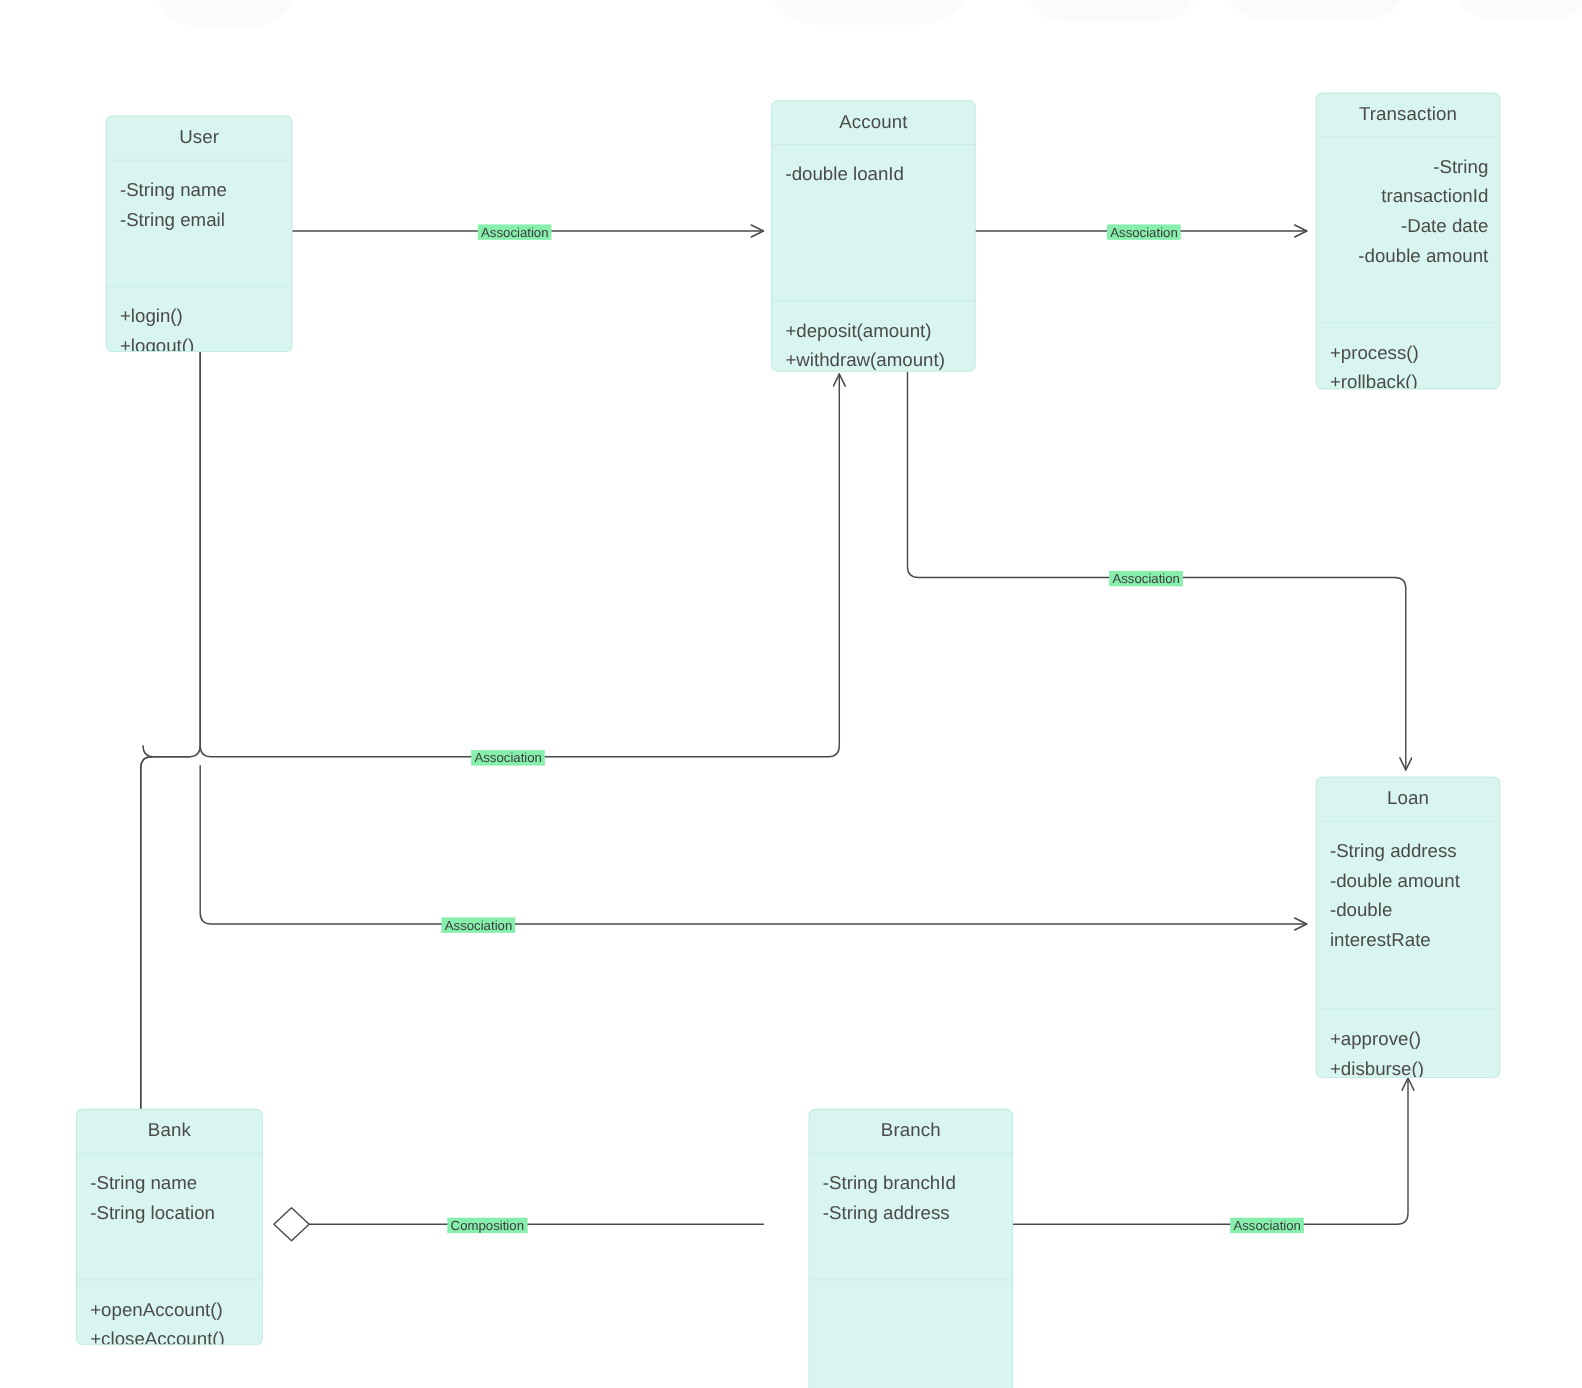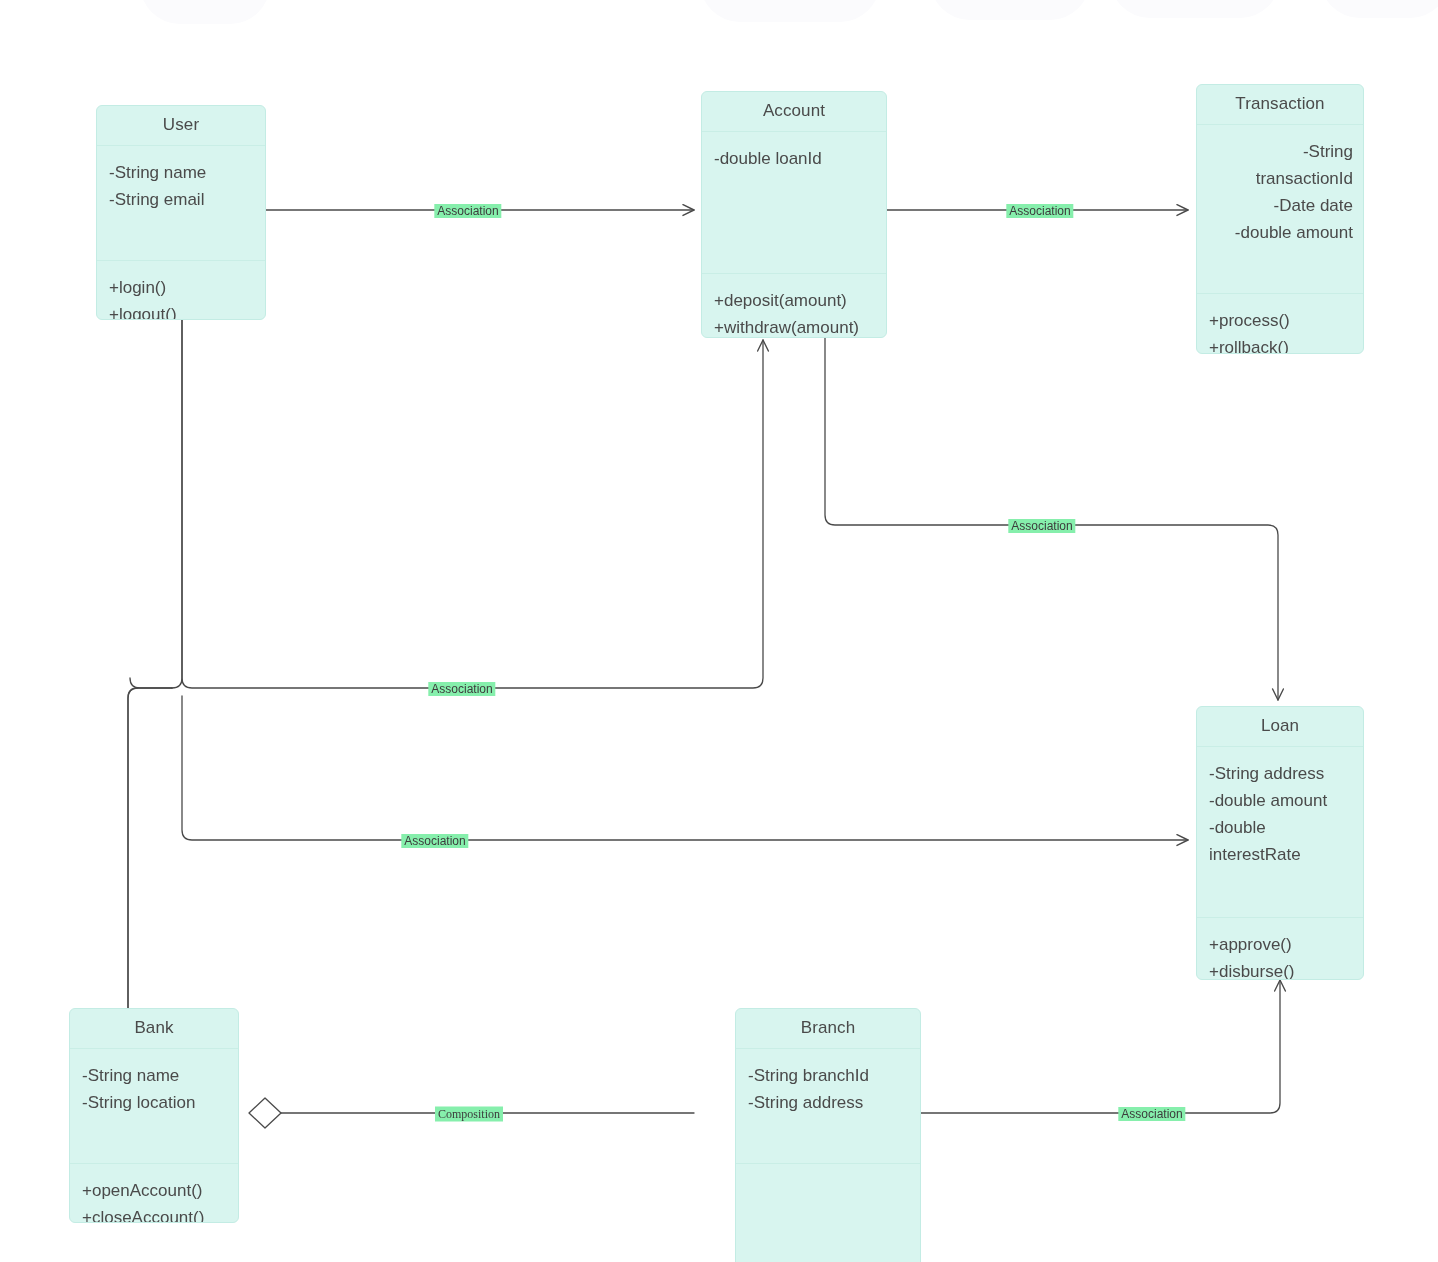--- a/index.html
+++ b/index.html
@@ -113,21 +113,21 @@
   <div class="edge-label" style="left:468px;top:211px;">Association</div>
 
   <div class="edge-label" style="left:1040px;top:211px;">Association</div>
 
   <div class="edge-label" style="left:1042px;top:526px;">Association</div>
 
   <div class="edge-label" style="left:462px;top:689px;">Association</div>
 
   <div class="edge-label" style="left:435px;top:841px;">Association</div>
 
-  <div class="edge-label" style="left:469px;top:1114px;font-family:Liberation Serif, serif;">Composition</div>
+  <div class="edge-label" style="left:443px;top:1114px;">Composition</div>
 
   <div class="edge-label" style="left:1152px;top:1114px;">Association</div>
 
   <div class="uml-class" style="left:69px;top:105px;width:170px;height:215px;margin-left:27px;">
     <div class="uml-title">User</div>
     <div class="uml-sect attrs" style="height:86px;">
       <div>-String name</div>
       <div>-String email</div>
     </div>
     <div class="uml-sect methods">

